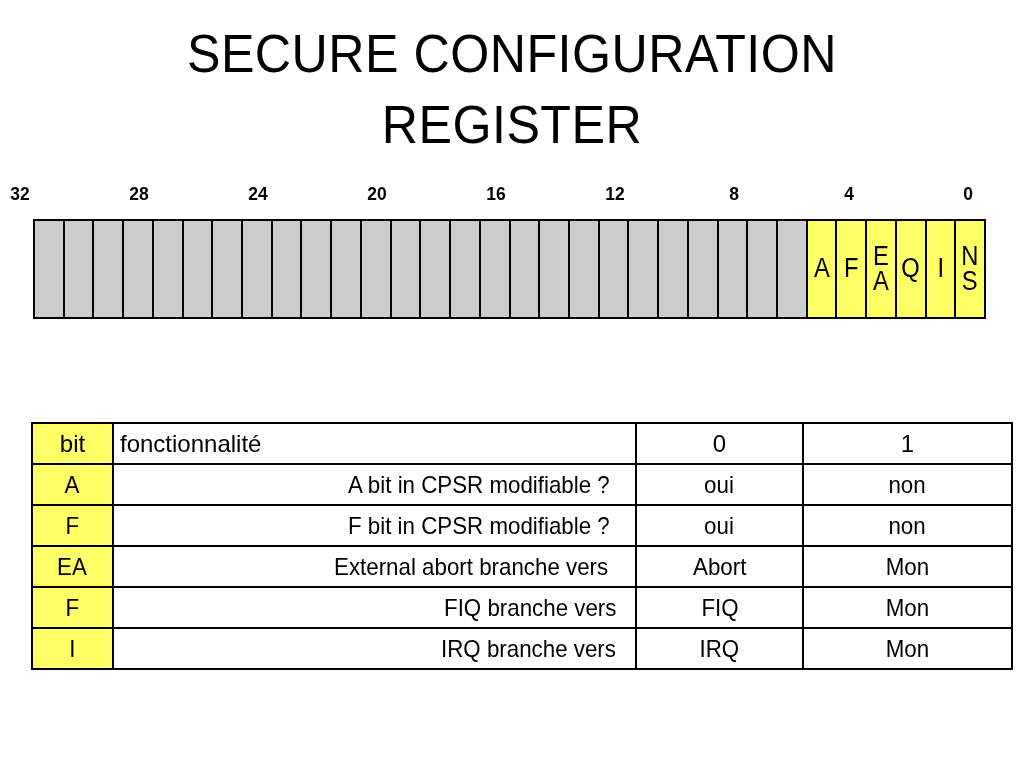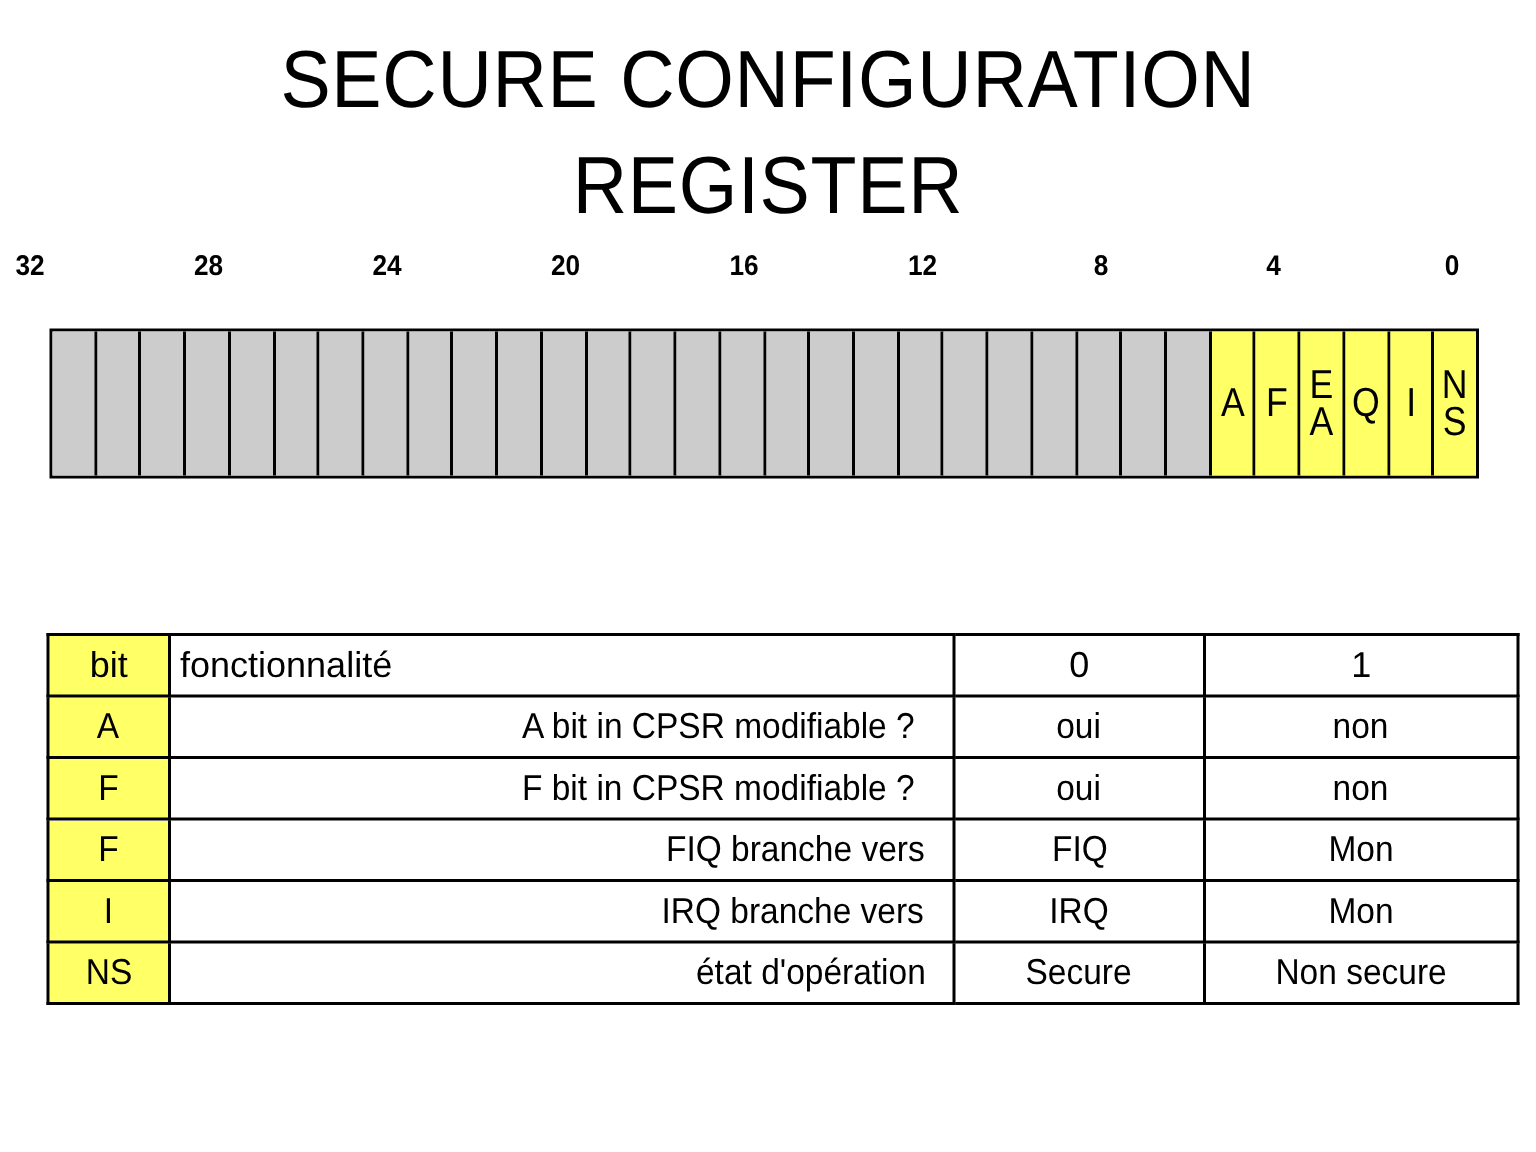--- a/index.html
+++ b/index.html
@@ -30,21 +30,21 @@
     letter-spacing: 0.5px;
     transform: scaleX(0.93);
     transform-origin: 50% 0;
     white-space: pre-line;
   }
 
   
   #bit-scale {
     position: absolute;
     left: 0;
-    top: 167px;
+    top: 183px;
     width: 1024px;
     height: 28px;
   }
   .tick-label {
     position: absolute;
     top: 0;
     font-family: "Liberation Sans", sans-serif;
     font-size: 19px;
     font-weight: bold;
     transform: translateX(-50%) scaleX(0.92);
@@ -197,31 +197,31 @@
         <td class="col-zero"><span class="squish">oui</span></td>
         <td class="col-one"><span class="squish">non</span></td>
       </tr>
       <tr>
         <td class="col-bit"><span class="squish">F</span></td>
         <td class="col-func row-func-left"><span class="squish-left">F bit in CPSR modifiable ?</span></td>
         <td class="col-zero"><span class="squish">oui</span></td>
         <td class="col-one"><span class="squish">non</span></td>
       </tr>
       <tr>
+        <td class="col-bit"><span class="squish">EA</span></td>
+        <td class="col-func row-func-left"><span class="squish-left">External abort branche vers</span></td>
+        <td class="col-zero"><span class="squish">Abort</span></td>
+        <td class="col-one"><span class="squish">Mon</span></td>
+      </tr>
+      <tr>
         <td class="col-bit"><span class="squish">F</span></td>
         <td class="col-func row-func-left"><span class="squish-left">FIQ branche vers</span></td>
         <td class="col-zero"><span class="squish">FIQ</span></td>
         <td class="col-one"><span class="squish">Mon</span></td>
       </tr>
       <tr>
         <td class="col-bit"><span class="squish">I</span></td>
         <td class="col-func row-func-left"><span class="squish-left">IRQ branche vers</span></td>
         <td class="col-zero"><span class="squish">IRQ</span></td>
         <td class="col-one"><span class="squish">Mon</span></td>
       </tr>
-      <tr>
-        <td class="col-bit"><span class="squish">NS</span></td>
-        <td class="col-func row-func-left"><span class="squish-left">état d'opération</span></td>
-        <td class="col-zero"><span class="squish">Secure</span></td>
-        <td class="col-one"><span class="squish">Non secure</span></td>
-      </tr>
     </tbody>
 </table>
 
 </body></html>

